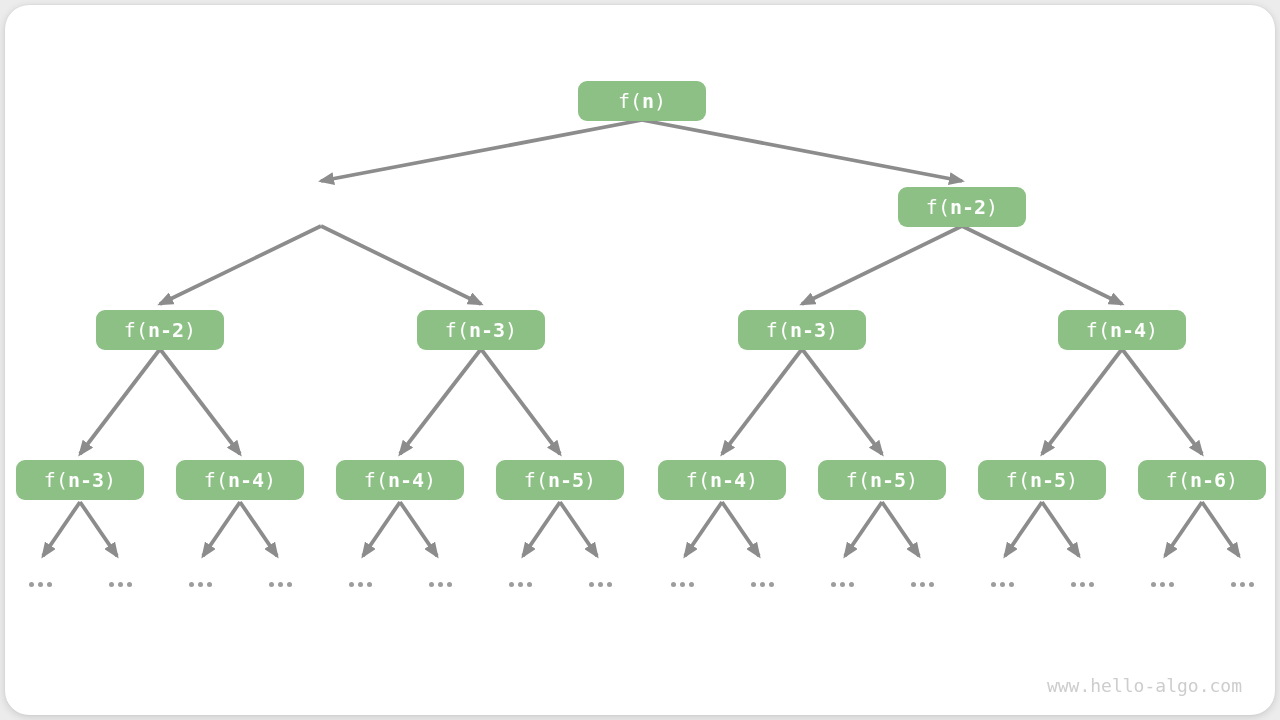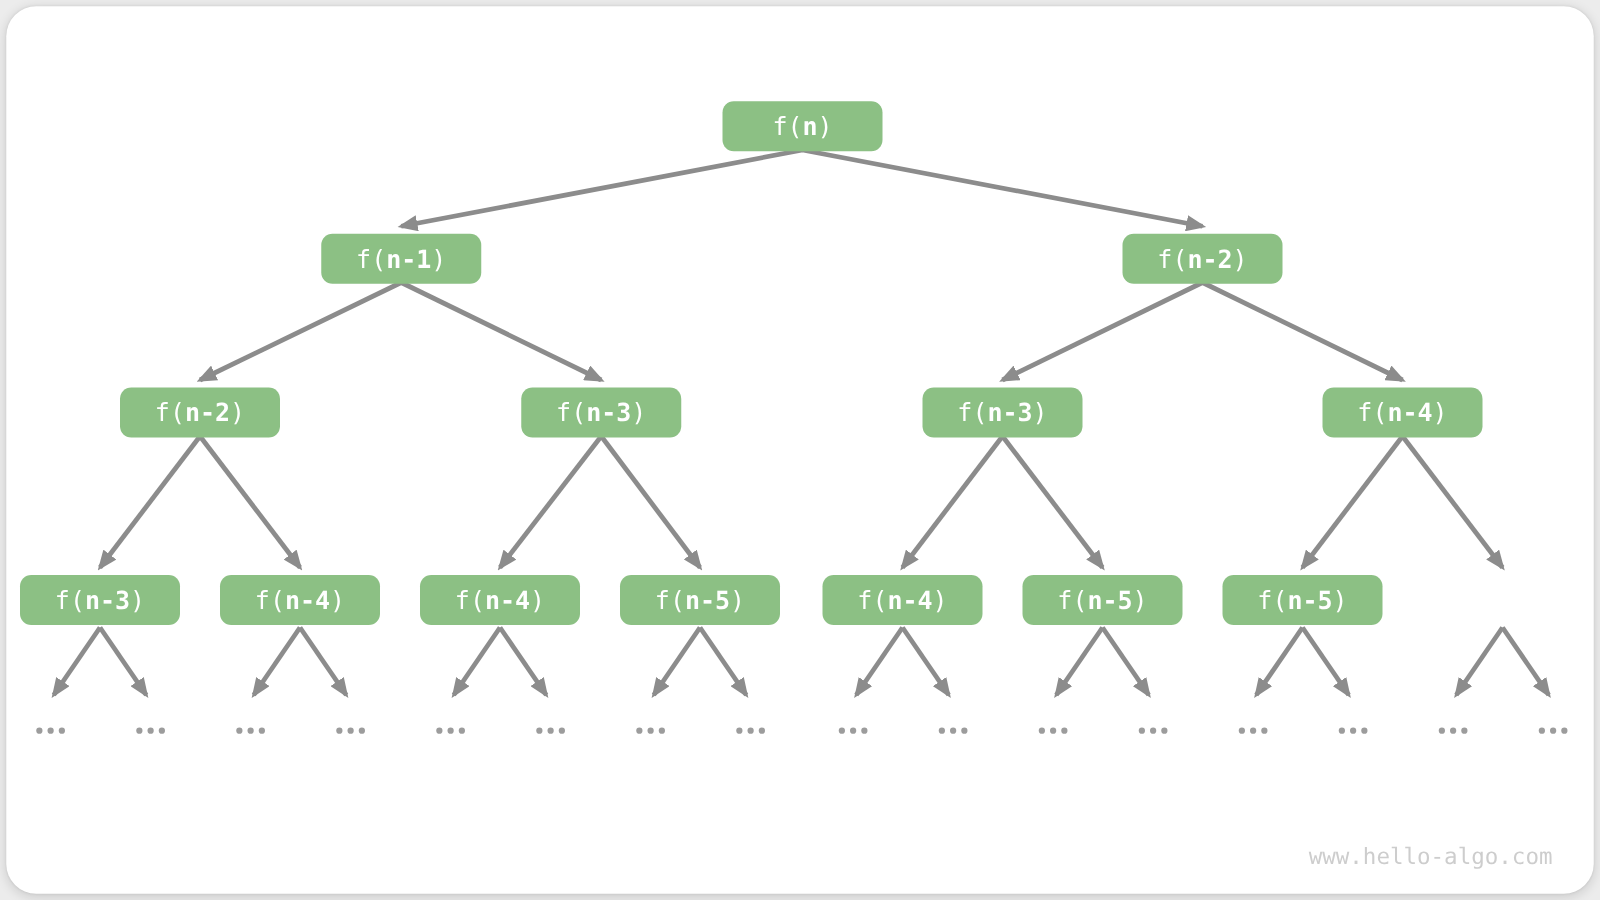--- a/index.html
+++ b/index.html
@@ -72,33 +72,33 @@
       <line x1="722" y1="502" x2="759" y2="556" stroke="#8c8c8c" stroke-width="3.8" marker-end="url(#ah)"></line>
       <line x1="882" y1="502" x2="845" y2="556" stroke="#8c8c8c" stroke-width="3.8" marker-end="url(#ah)"></line>
       <line x1="882" y1="502" x2="919" y2="556" stroke="#8c8c8c" stroke-width="3.8" marker-end="url(#ah)"></line>
       <line x1="1042" y1="502" x2="1005" y2="556" stroke="#8c8c8c" stroke-width="3.8" marker-end="url(#ah)"></line>
       <line x1="1042" y1="502" x2="1079" y2="556" stroke="#8c8c8c" stroke-width="3.8" marker-end="url(#ah)"></line>
       <line x1="1202" y1="502" x2="1165" y2="556" stroke="#8c8c8c" stroke-width="3.8" marker-end="url(#ah)"></line>
       <line x1="1202" y1="502" x2="1239" y2="556" stroke="#8c8c8c" stroke-width="3.8" marker-end="url(#ah)"></line>
     </svg>
   <div id="nodes">
       <div class="node" style="left: 642px; top: 101px;"><span>f(</span><b>n</b><span>)</span></div>
-      <div class="node" style="left: 321px; top: 207px;"><span>f(</span><b>n-1</b><span>)</span></div>
       <div class="node" style="left: 962px; top: 207px;"><span>f(</span><b>n-2</b><span>)</span></div>
       <div class="node" style="left: 160px; top: 330px;"><span>f(</span><b>n-2</b><span>)</span></div>
       <div class="node" style="left: 481px; top: 330px;"><span>f(</span><b>n-3</b><span>)</span></div>
       <div class="node" style="left: 802px; top: 330px;"><span>f(</span><b>n-3</b><span>)</span></div>
       <div class="node" style="left: 1122px; top: 330px;"><span>f(</span><b>n-4</b><span>)</span></div>
       <div class="node" style="left: 80px; top: 480px;"><span>f(</span><b>n-3</b><span>)</span></div>
       <div class="node" style="left: 240px; top: 480px;"><span>f(</span><b>n-4</b><span>)</span></div>
       <div class="node" style="left: 400px; top: 480px;"><span>f(</span><b>n-4</b><span>)</span></div>
       <div class="node" style="left: 560px; top: 480px;"><span>f(</span><b>n-5</b><span>)</span></div>
       <div class="node" style="left: 722px; top: 480px;"><span>f(</span><b>n-4</b><span>)</span></div>
       <div class="node" style="left: 882px; top: 480px;"><span>f(</span><b>n-5</b><span>)</span></div>
       <div class="node" style="left: 1042px; top: 480px;"><span>f(</span><b>n-5</b><span>)</span></div>
+      <div class="node" style="left: 1202px; top: 480px;"><span>f(</span><b>n-6</b><span>)</span></div>
       <div class="dots" aria-label="..." title="..." style="left: 40px; top: 585px;">
         <i></i>
         <i></i>
         <i></i>
       </div>
       <div class="dots" aria-label="..." title="..." style="left: 120px; top: 585px;">
         <i></i>
         <i></i>
         <i></i>
       </div>

